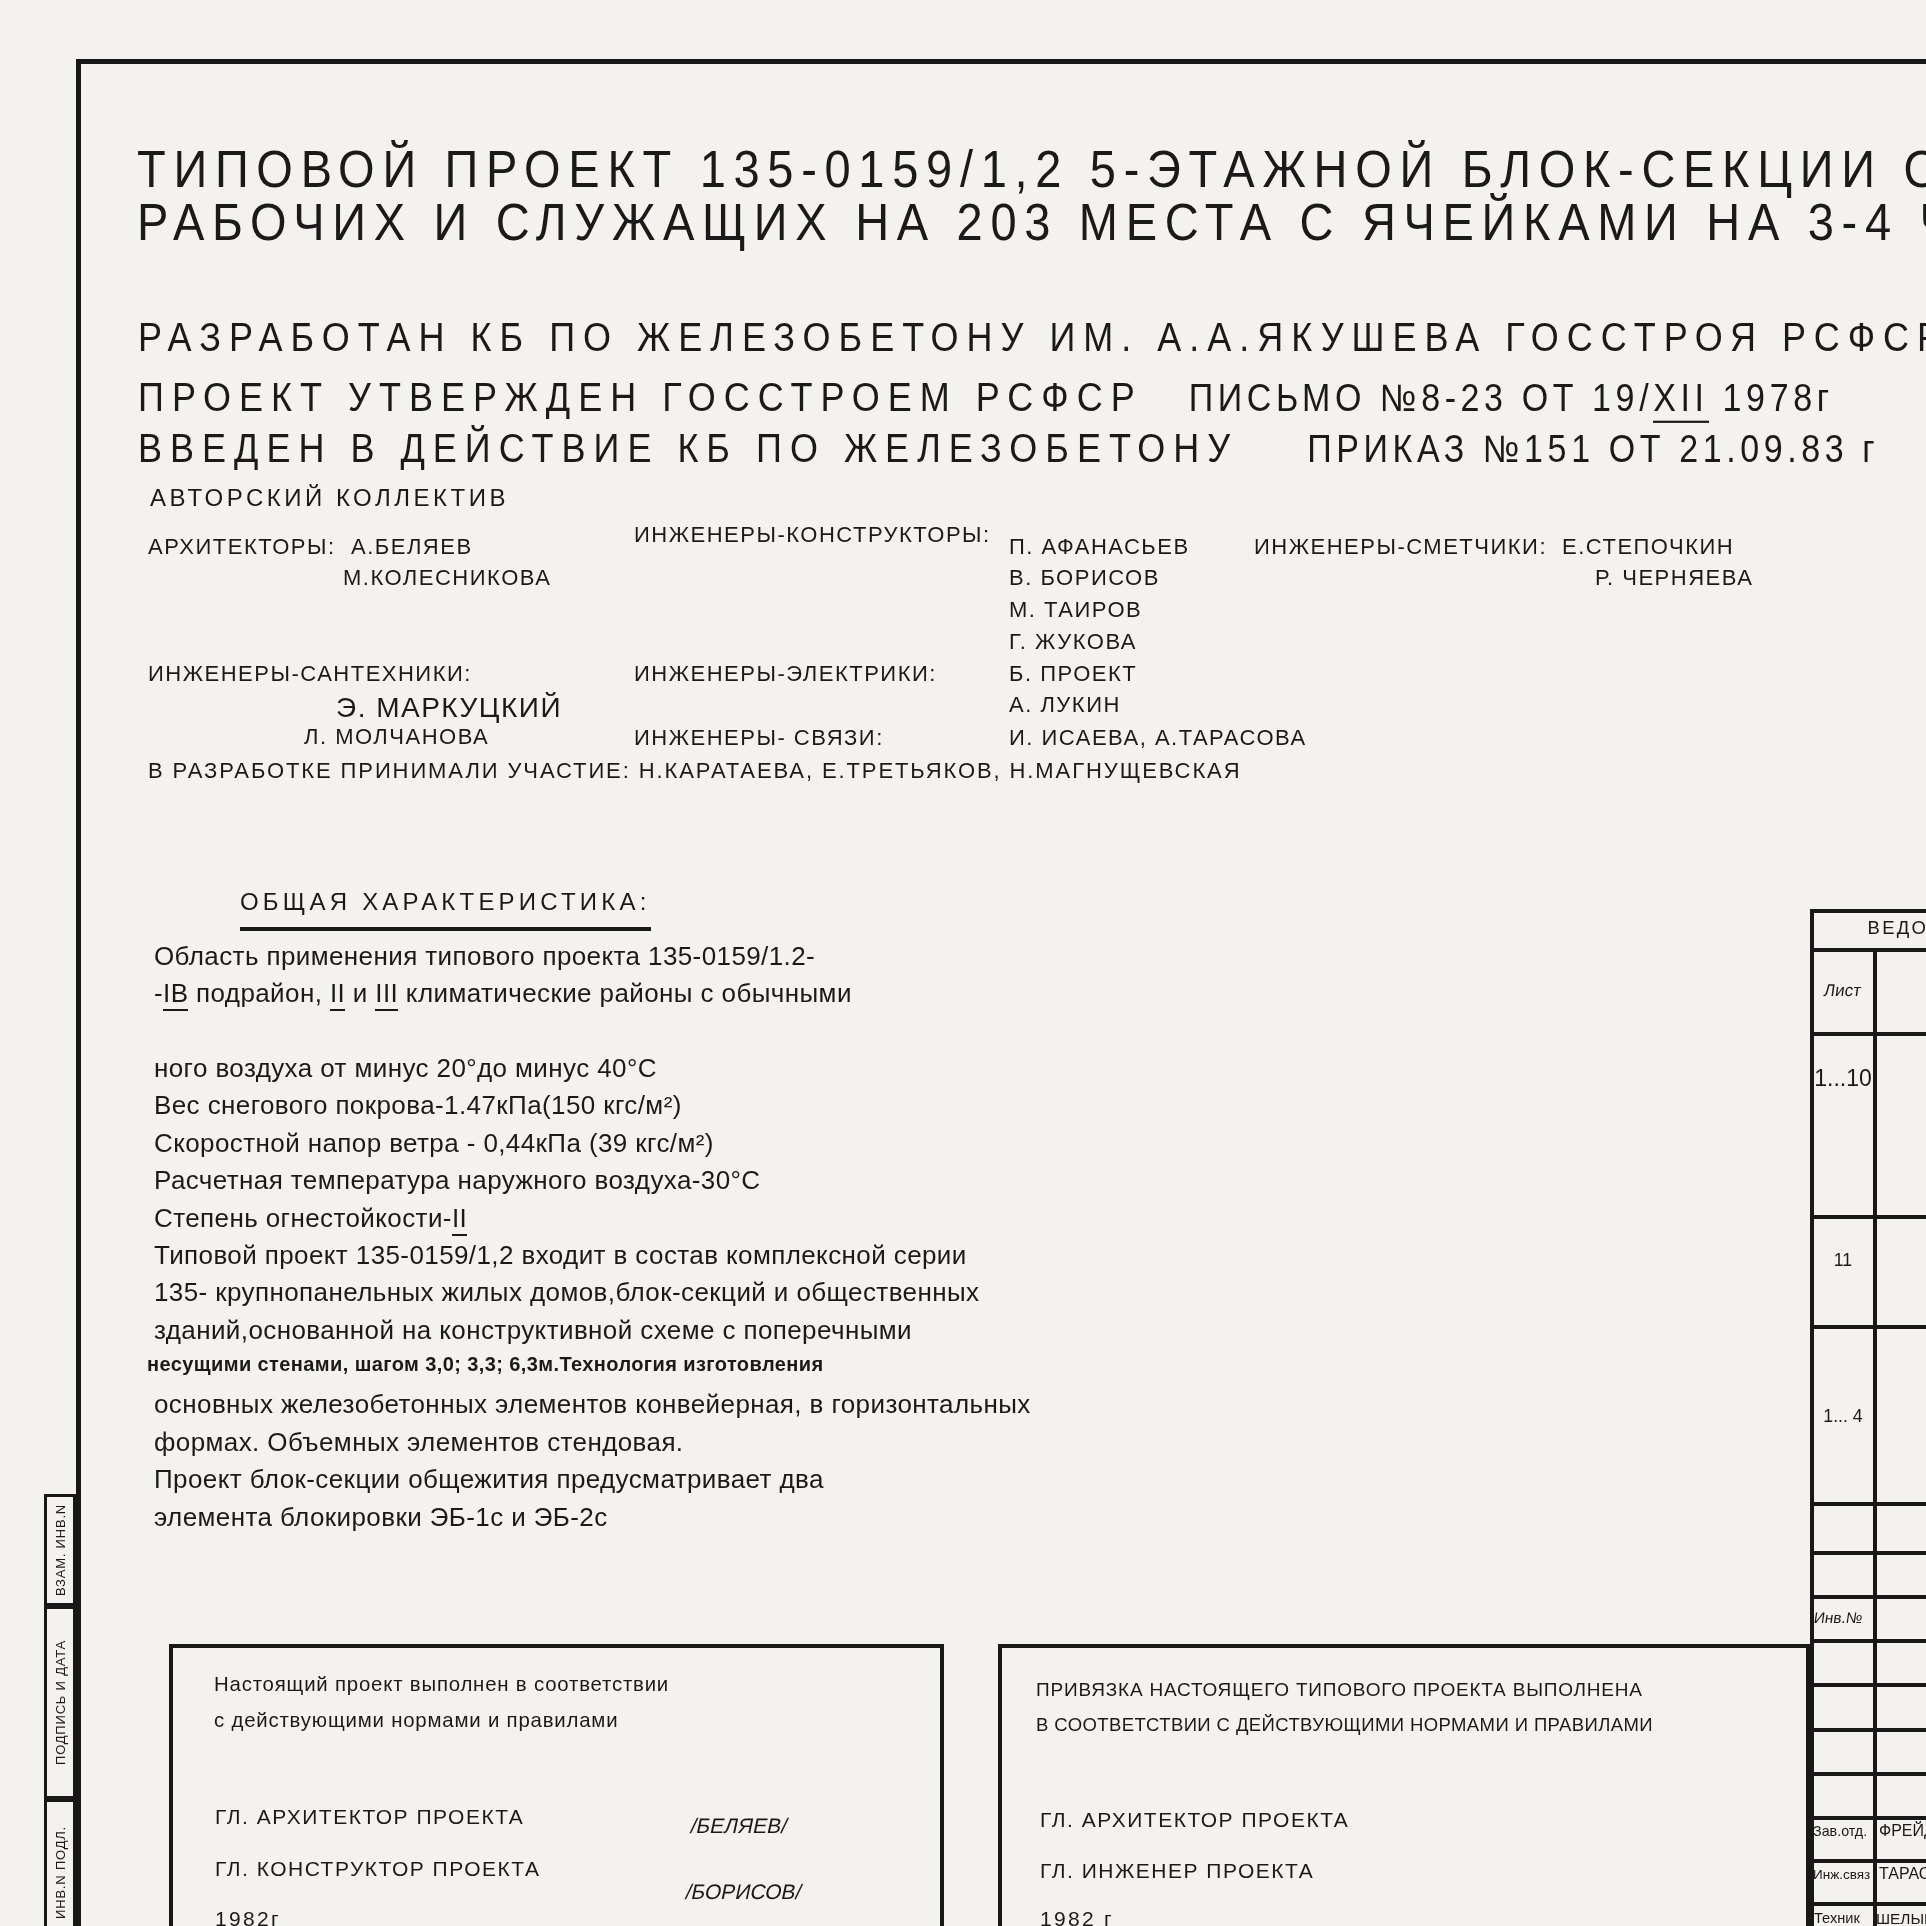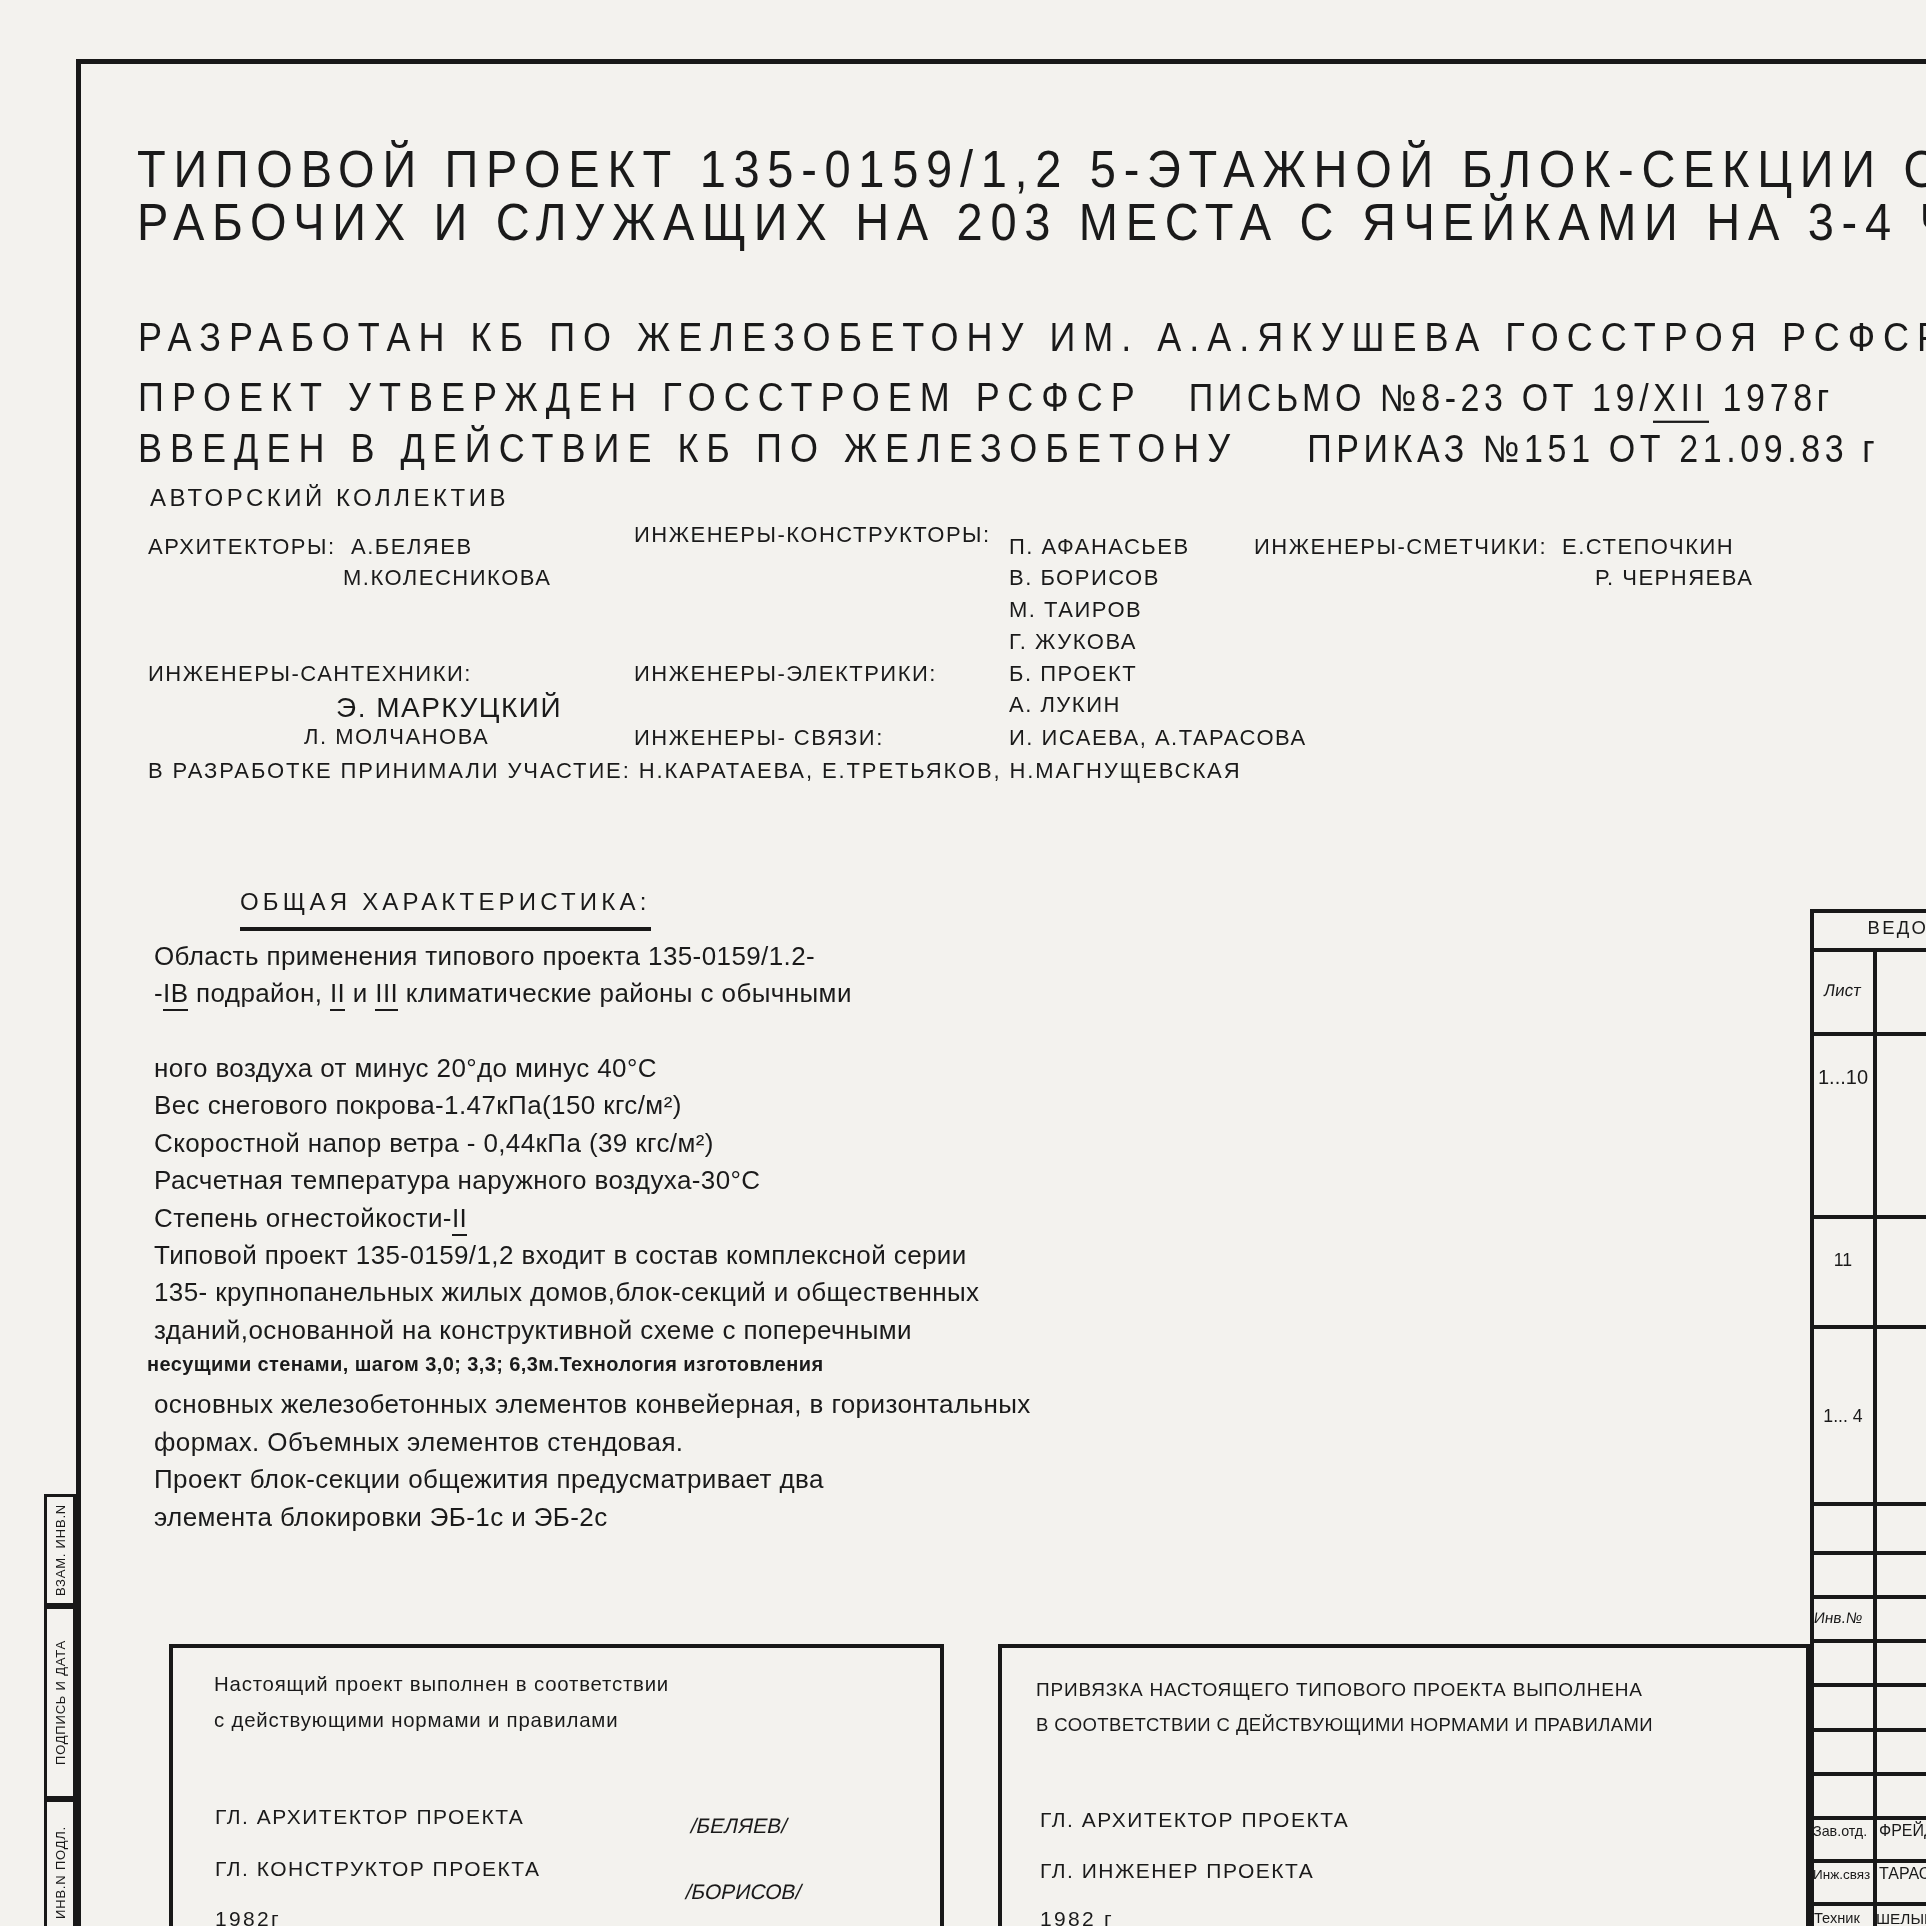--- a/index.html
+++ b/index.html
@@ -103,21 +103,21 @@
   <div class="cellc" style="left:1810px;top:909px;width:721px;height:39px;">
     <span class="t" style="position:static;font-size:18.5px;letter-spacing:2.3px;">ВЕДОМОСТЬ РАБОЧИХ ЧЕРТЕЖЕЙ ОСНОВНО   ПРОЕКТА</span>
   </div>
   <div class="cellc" style="left:1810px;top:948px;width:64px;height:85px;">
     <span class="t" style="position:static;font-size:17px;transform:skewX(-8deg);">Лист</span>
   </div>
   <div class="cellc" style="left:1873px;top:948px;width:658px;height:85px;">
     
   </div>
 
-  <div class="t" style="left:1812px;top:1067px;font-size:20px;width:62px;text-align:center;">1...10</div>
+  <div class="t" style="left:1812px;top:1067px;font-size:23px;width:62px;text-align:center;">1...10</div>
 
   <div class="t" style="left:1812px;top:1252px;font-size:17.7px;width:62px;text-align:center;">11</div>
 
   <div class="t" style="left:1812px;top:1408px;font-size:17.7px;width:62px;text-align:center;">1... 4</div>
 
   <div class="vl" style="left:1810px;top:1506px;height:439px;"></div>
   <div class="vl" style="left:1873px;top:1506px;height:439px;"></div>
 
   <div class="hl" style="left:1810px;top:1551px;width:313px;"></div>
   <div class="hl" style="left:1810px;top:1595px;width:859px;"></div>

